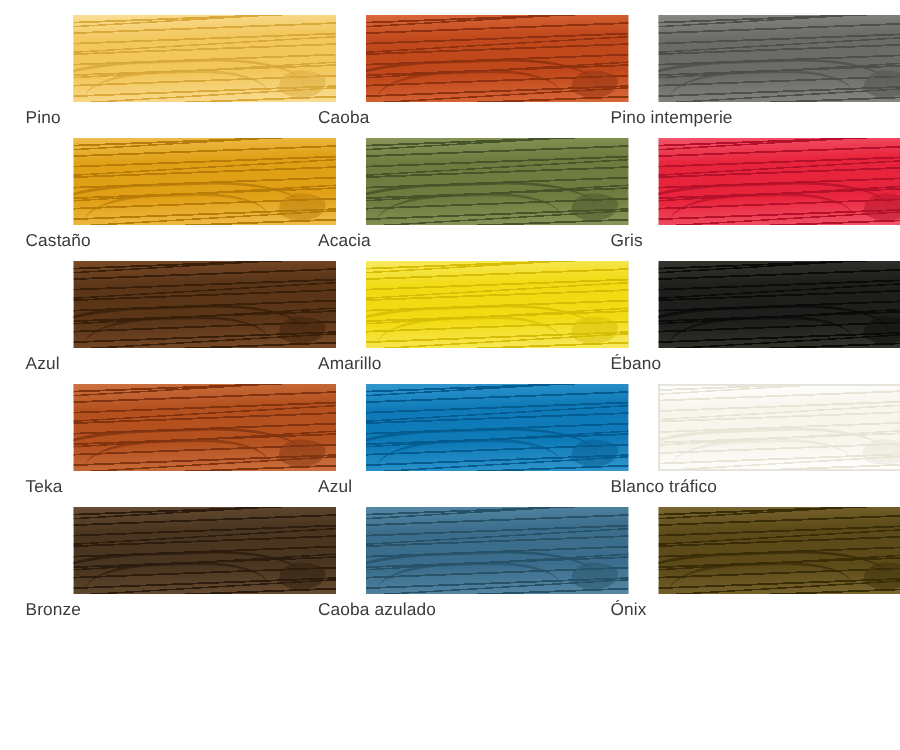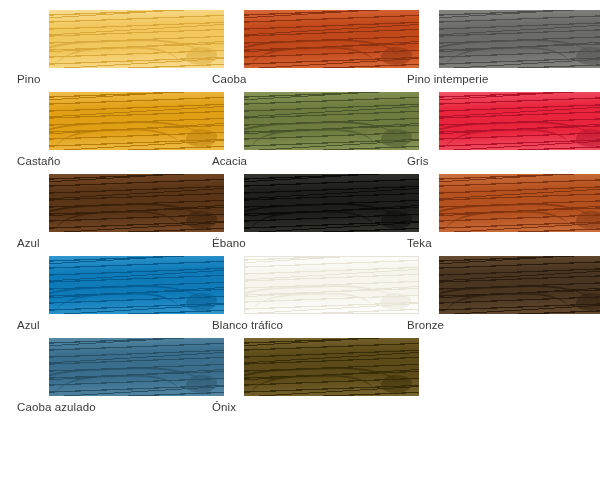--- a/index.html
+++ b/index.html
@@ -188,20 +188,29 @@
     <div class="swatch-cell">
       <div class="swatch-chip" style="--base: #5A3518; --dark: #3A2009; --light: #7A4B28;">
         <div class="grain"></div>
         <div class="knot"></div>
         <div class="knot2"></div>
         <div class="blotch"></div>
       </div>
       <div class="swatch-label">Azul</div>
     </div>
     <div class="swatch-cell">
+      <div class="swatch-chip" style="--base: #F2DB13; --dark: #D6BE06; --light: #F8EA63;">
+        <div class="grain"></div>
+        <div class="knot"></div>
+        <div class="knot2"></div>
+        <div class="blotch"></div>
+      </div>
+      <div class="swatch-label">Amarillo</div>
+    </div>
+    <div class="swatch-cell">
       <div class="swatch-chip" style="--base: #1E1E1C; --dark: #0B0B0A; --light: #35352F;">
         <div class="grain"></div>
         <div class="knot"></div>
         <div class="knot2"></div>
         <div class="blotch"></div>
       </div>
       <div class="swatch-label">Ébano</div>
     </div>
     <div class="swatch-cell">
       <div class="swatch-chip" style="--base: #B4511F; --dark: #823410; --light: #CC7240;">

